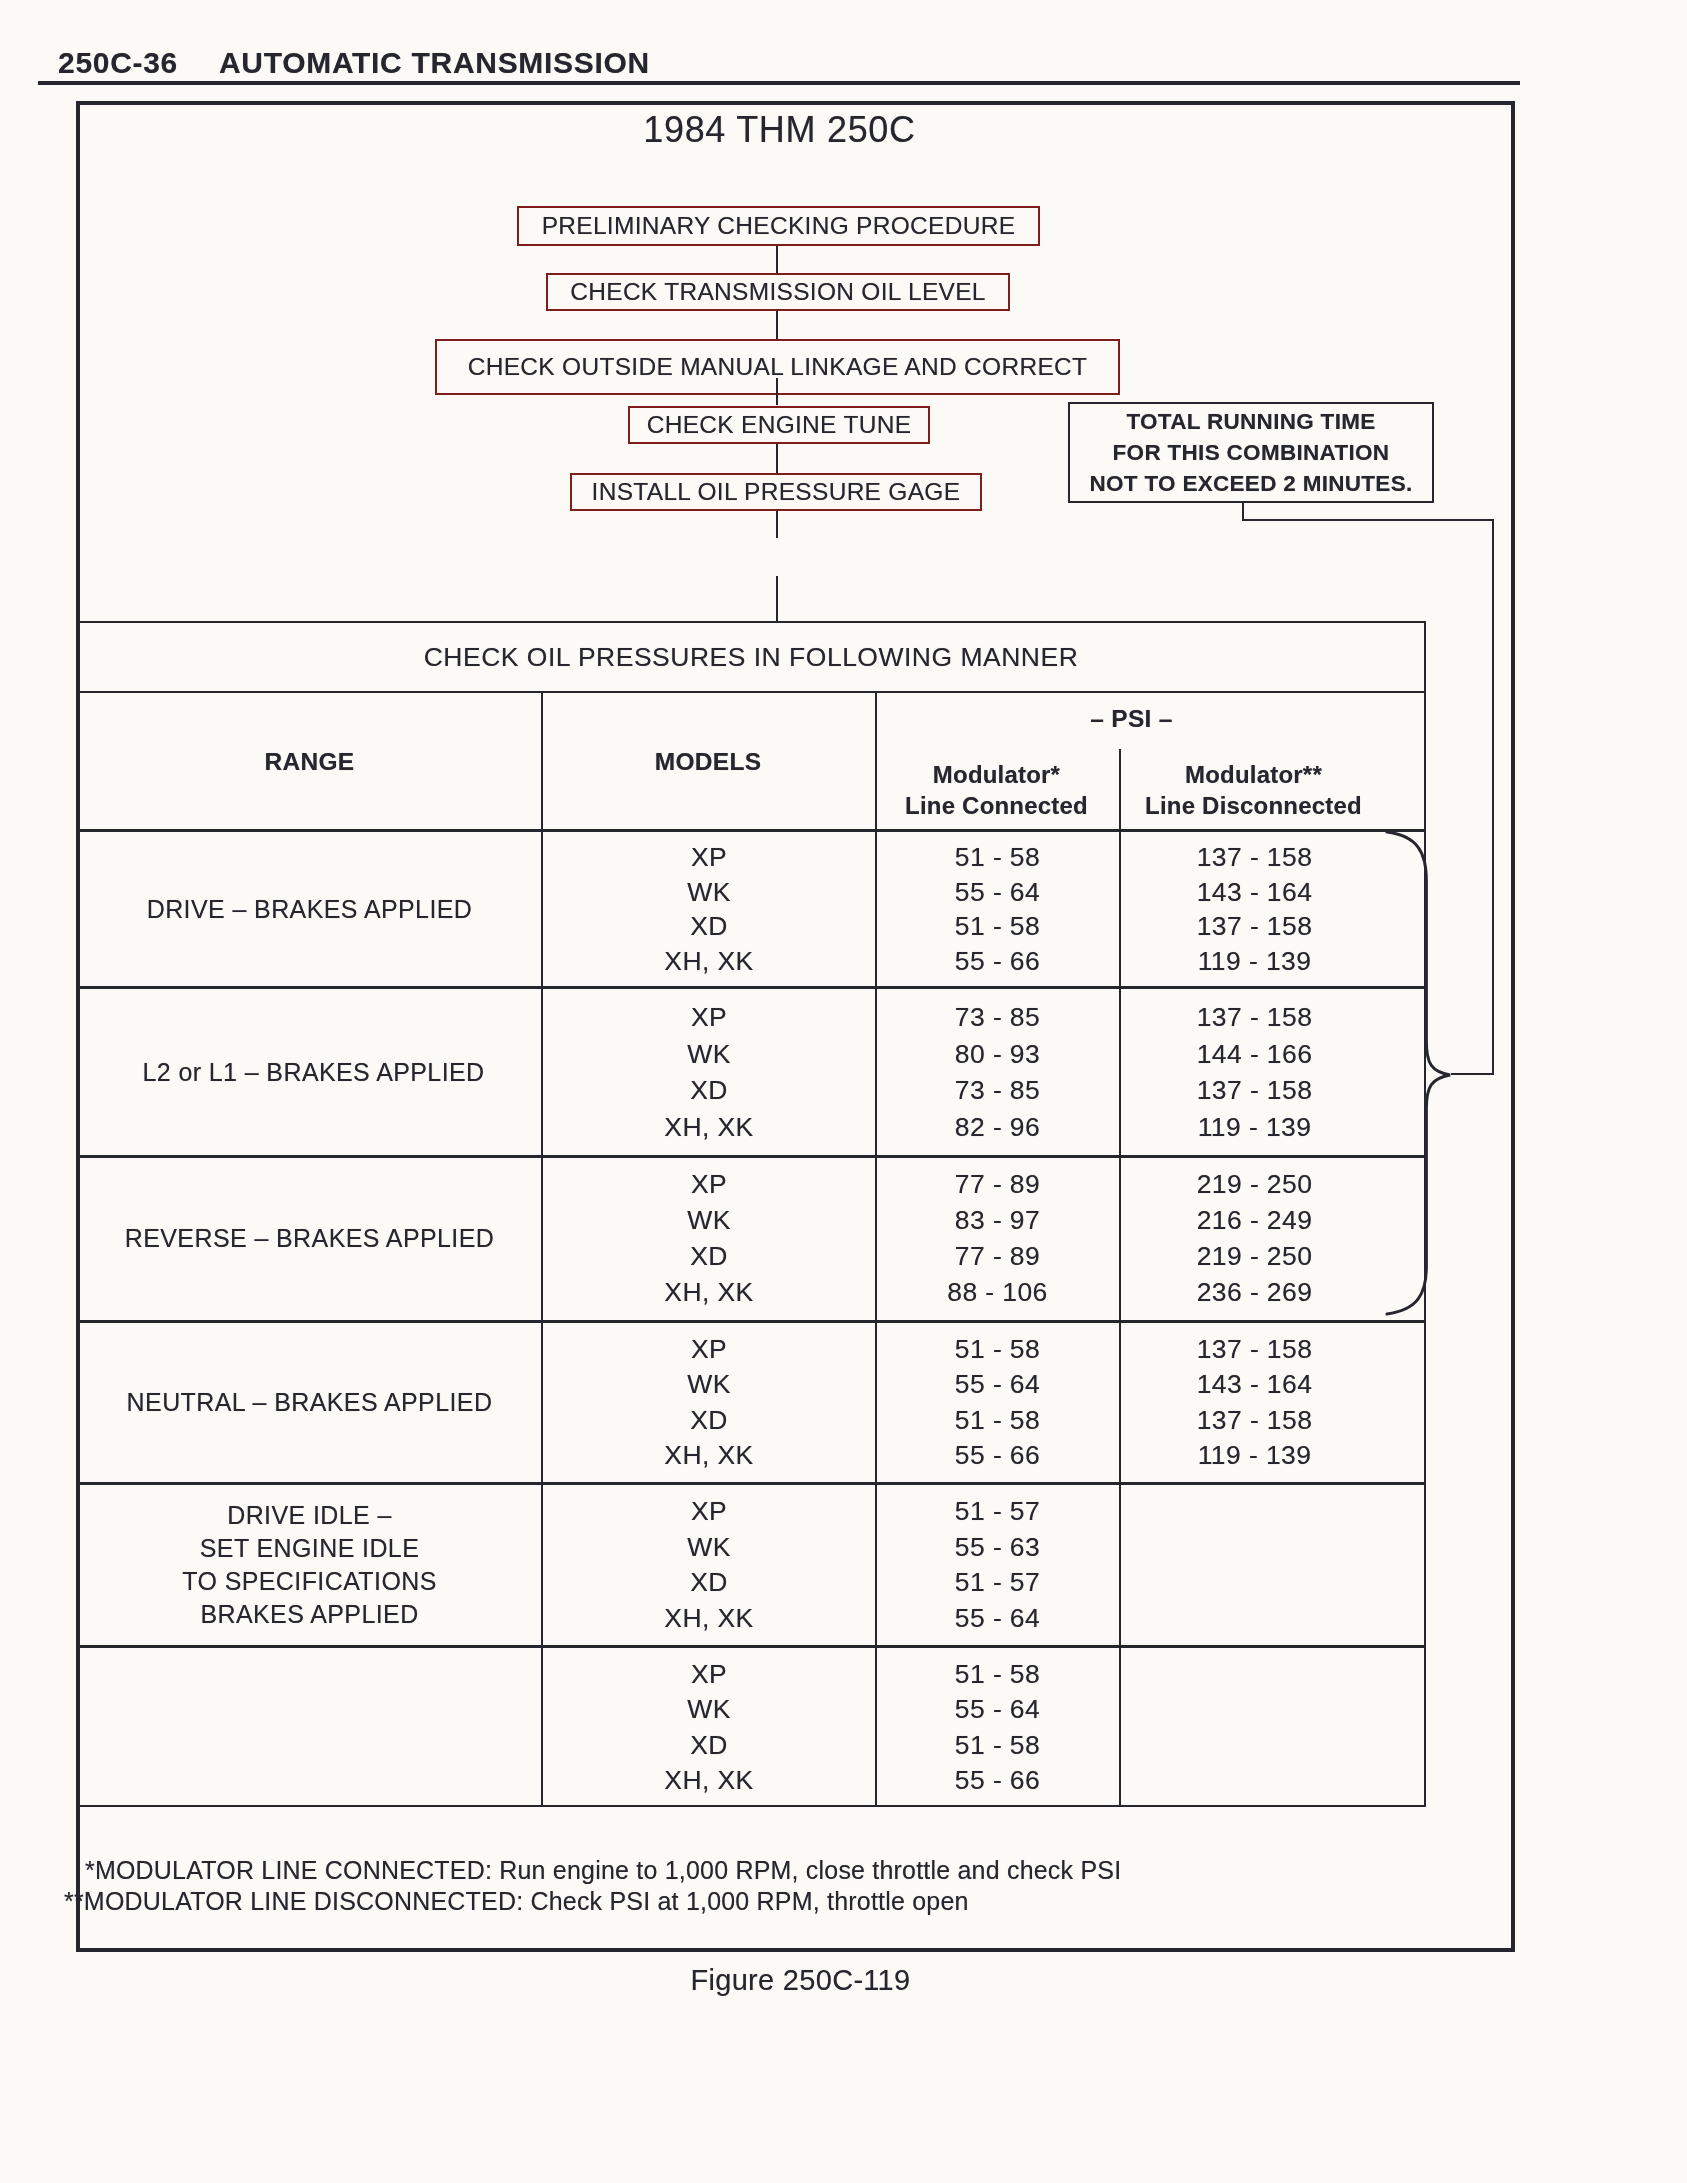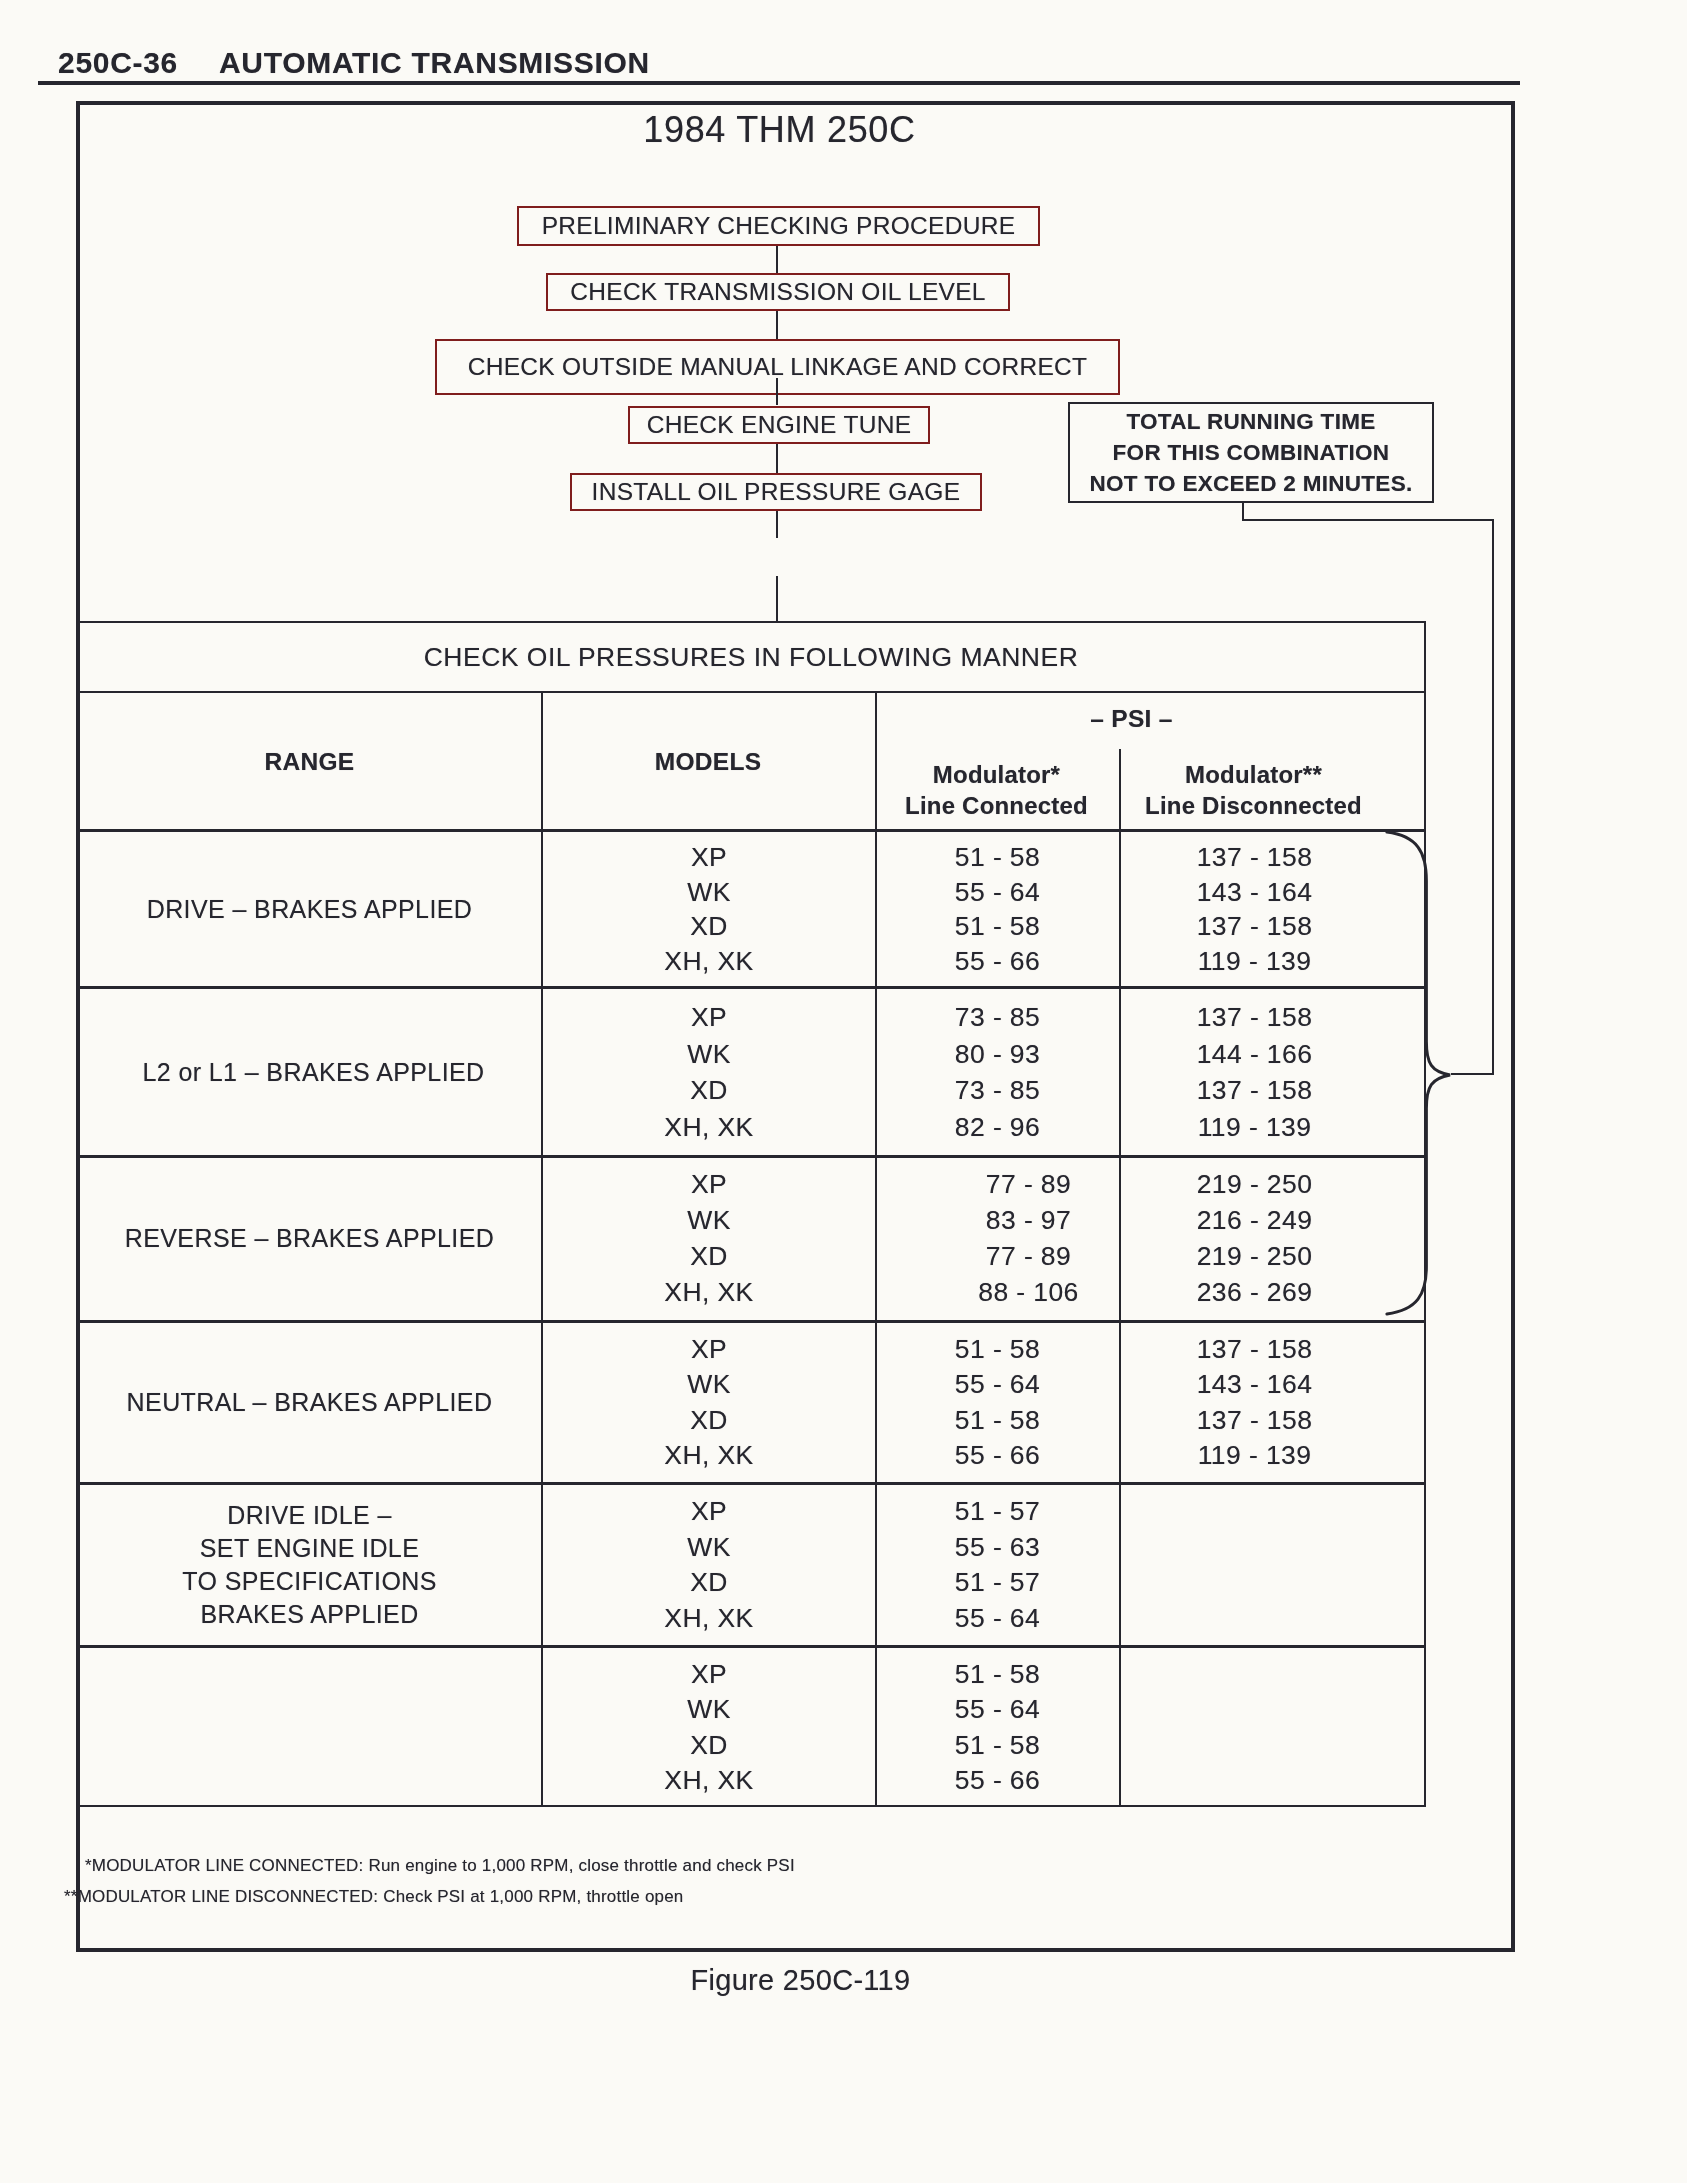--- a/index.html
+++ b/index.html
@@ -52,21 +52,21 @@
     font-weight:bold;font-size:24.5px;letter-spacing:0.3px;
   }
   .subhead{
     position:absolute;display:flex;flex-direction:column;align-items:center;justify-content:center;
     font-weight:bold;font-size:24px;line-height:31px;letter-spacing:0.2px;text-align:center;
   }
   .tgroup{position:absolute;left:0;width:100%;}
   .tcell{position:absolute;top:0;height:100%;display:flex;flex-direction:column;align-items:center;box-sizing:border-box;}
   .cell-range{justify-content:center;font-size:25px;line-height:33px;letter-spacing:0.4px;}
   .cell-lines{justify-content:space-evenly;font-size:26.5px;letter-spacing:0.4px;padding:8px 0;}
-  .footnote{position:absolute;font-size:17px;letter-spacing:0.2px;white-space:nowrap;}
+  .footnote{position:absolute;font-size:25px;letter-spacing:0.2px;white-space:nowrap;}
   .caption{
     position:absolute;left:536px;top:1964px;width:529px;text-align:center;font-size:29px;letter-spacing:0.3px;
   }
   .bracewrap{position:absolute;left:1379px;top:828px;width:79px;height:490px;}
 </style>
 </head>
 <body>
 
 <div class="page">
 
@@ -187,21 +187,21 @@
         <div class="tgroup" style="top: 533px; height: 165px;">
           <div class="tcell cell-range" style="left: 0px; width: 463px;">
             <div>REVERSE – BRAKES APPLIED</div>
           </div>
           <div class="tcell cell-lines" style="left: 465px; width: 332px;">
             <div>XP</div>
             <div>WK</div>
             <div>XD</div>
             <div>XH, XK</div>
           </div>
-          <div class="tcell cell-lines" style="left: 799px; width: 241px; margin-left: 31px;">
+          <div class="tcell cell-lines" style="left: 799px; width: 241px;">
             <div>77 - 89</div>
             <div>83 - 97</div>
             <div>77 - 89</div>
             <div>88 - 106</div>
           </div>
           <div class="tcell cell-lines" style="left: 1043px; width: 267px;">
             <div>219 - 250</div>
             <div>216 - 249</div>
             <div>219 - 250</div>
             <div>236 - 269</div>

